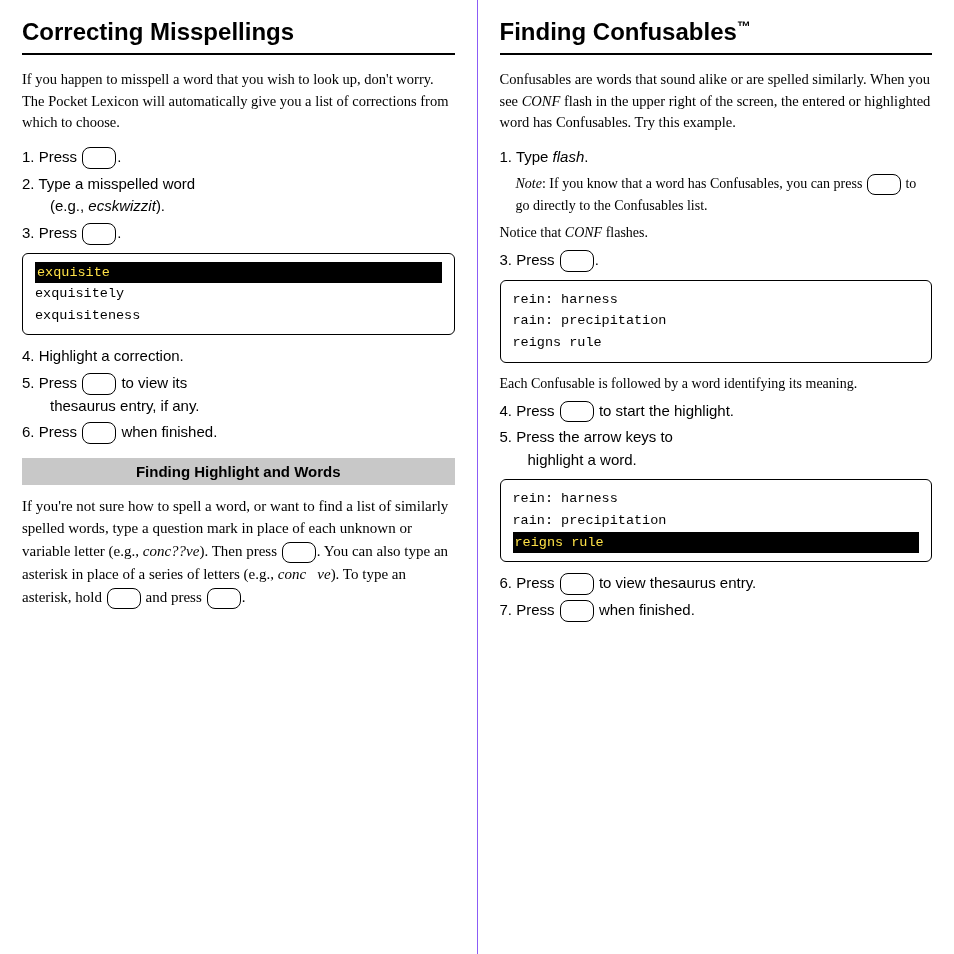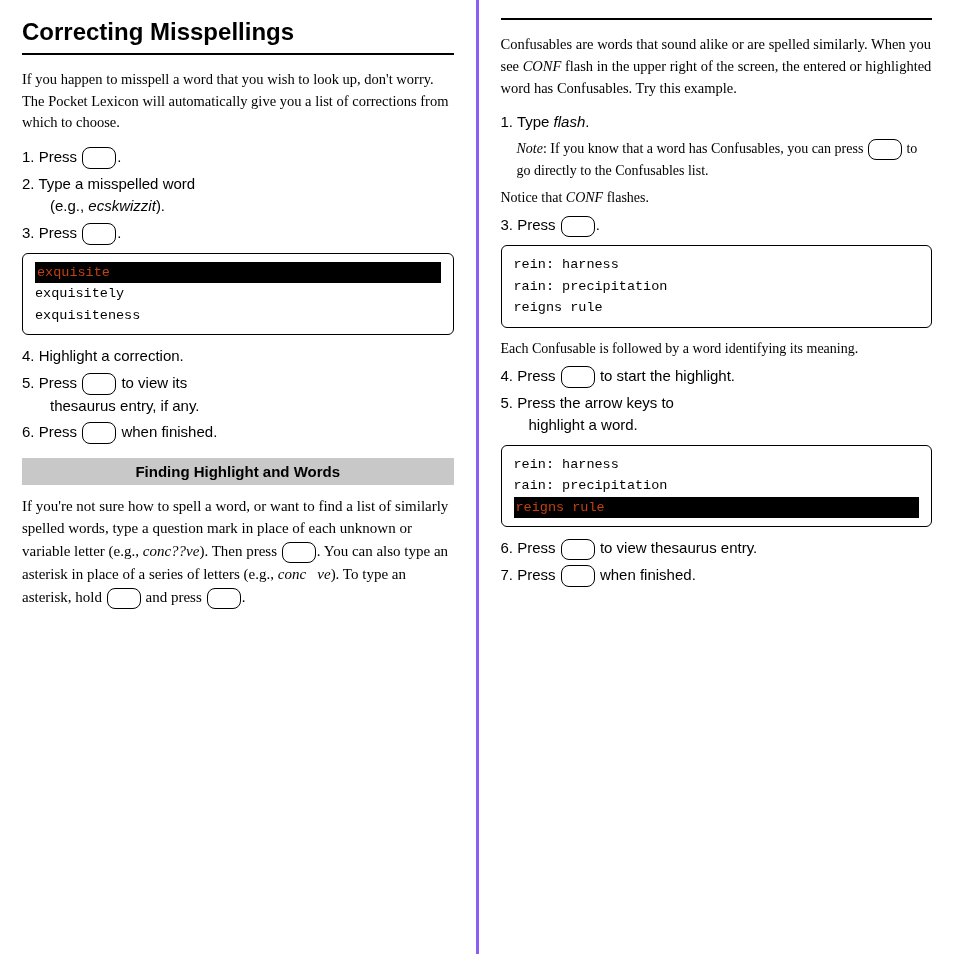--- a/index.html
+++ b/index.html
@@ -13,21 +13,21 @@
     }
     .page {
       display: flex;
       width: 954px;
       min-height: 954px;
       padding: 0;
     }
     .column {
       flex: 1;
       padding: 18px 22px 18px 22px;
-      border-right: 3px solid #8b5cf6;
+      border-right: 1px solid #8b5cf6;
     }
     .column:last-child {
       border-right: none;
     }
     .col-title {
       font-size: 24px;
       font-weight: bold;
       font-family: Arial, Helvetica, sans-serif;
       margin-bottom: 6px;
       line-height: 1.2;
@@ -71,21 +71,21 @@
       border-radius: 6px;
       padding: 8px 12px;
       margin: 8px 0 10px 0;
       font-family: 'Courier New', Courier, monospace;
       font-size: 13.5px;
       line-height: 1.6;
       background: #fff;
     }
     .screen-box .highlight-row {
       background: #000;
-      color: #c2410c;
+      color: #fde047;
       display: block;
       padding: 0 2px;
     }
     .section-header {
       background: #c8c8c8;
       font-weight: bold;
       font-family: Arial, Helvetica, sans-serif;
       font-size: 15px;
       text-align: center;
       padding: 5px 10px;
@@ -151,20 +151,23 @@
     </p>
 
     <div class="section-header">Finding Highlight and Words</div>
 
     <p class="section-body">
       If you're not sure how to spell a word, or want to find a list of similarly spelled words, type a question mark in place of each unknown or variable letter (e.g., <em>conc??ve</em>). Then press <span class="btn">&nbsp;&nbsp;&nbsp;&nbsp;&nbsp;</span>. You can also type an asterisk in place of a series of letters (e.g., <em>conc&nbsp;&nbsp;&nbsp;ve</em>). To type an asterisk, hold <span class="btn">&nbsp;&nbsp;&nbsp;&nbsp;&nbsp;</span> and press <span class="btn">&nbsp;&nbsp;&nbsp;&nbsp;&nbsp;</span>.
     </p>
   </div>
 
   <div class="column">
+    <div class="col-title">
+      <span>Finding Confusables</span><sup>™</sup>
+    </div>
     <hr class="divider">
     <p class="intro-text">
       Confusables are words that sound alike or are spelled similarly. When you see <em>CONF</em> flash in the upper right of the screen, the entered or highlighted word has Confusables. Try this example.
     </p>
 
     <p class="step">
       1. Type <em>flash</em>.
     </p>
     <p class="note-text" style="padding-left:16px">
       <em>Note</em>: If you know that a word has Confusables, you can press <span class="btn">&nbsp;&nbsp;&nbsp;&nbsp;&nbsp;</span> to go directly to the Confusables list.

